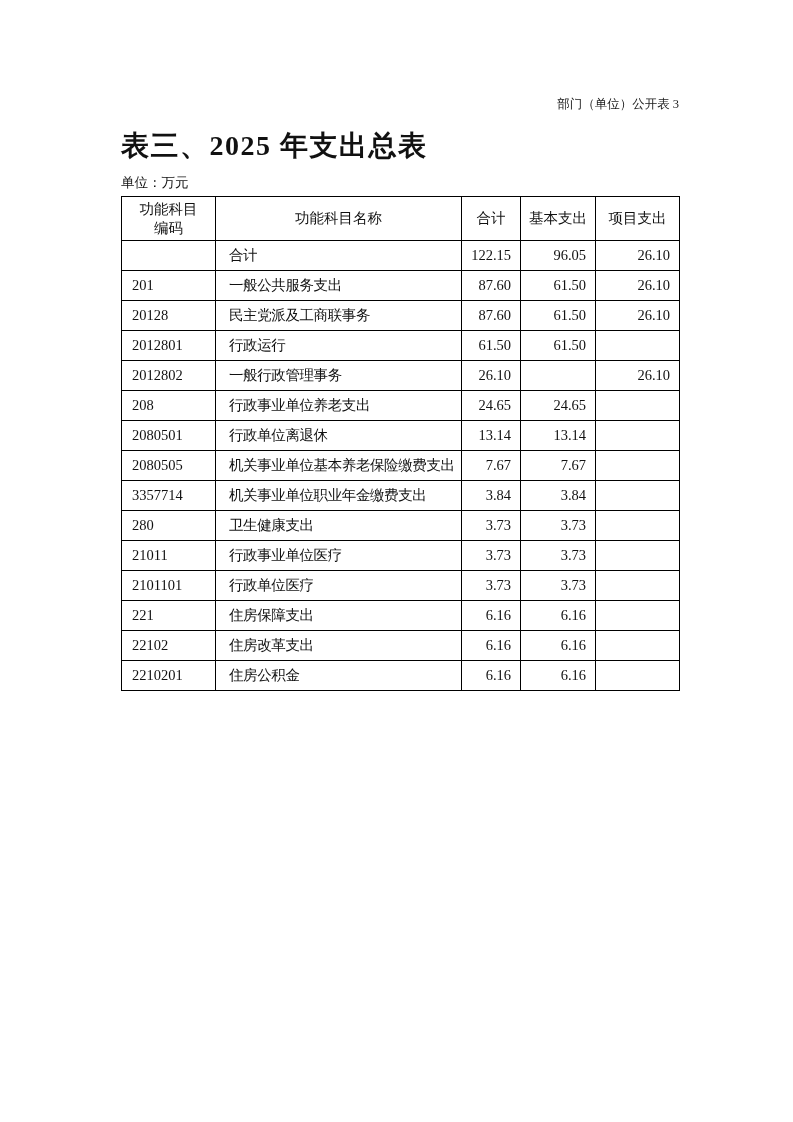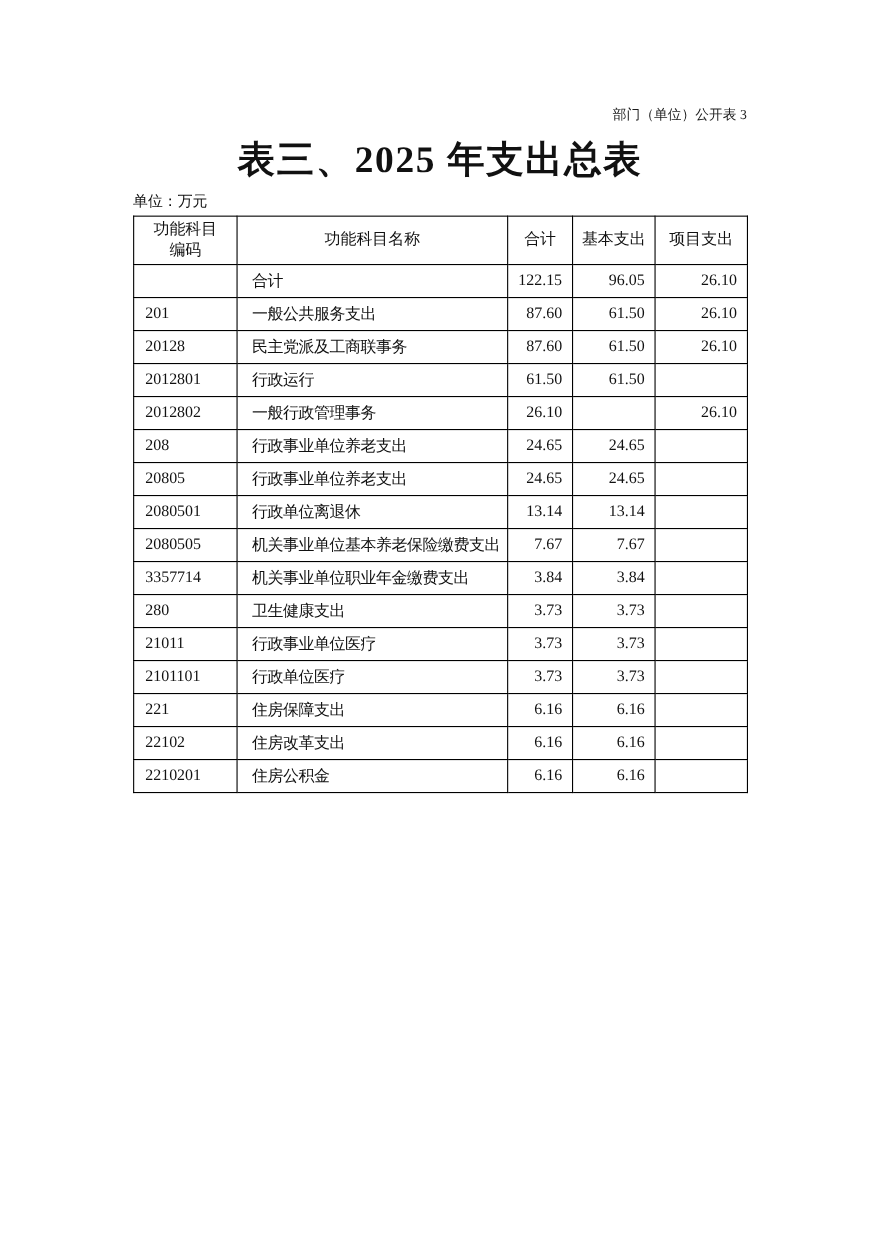--- a/index.html
+++ b/index.html
@@ -14,22 +14,21 @@
     padding: 97px 114px 0 121px;
     overflow: hidden;
   }
   .header-note {
     text-align: right;
     font-size: 12.5px;
     line-height: 15px;
     color: #1a1a1a;
   }
   .doc-title {
-    text-align: center;
-    font-size: 34px;
+    font-size: 28px;
     font-weight: bold;
     letter-spacing: 1.5px;
     margin-top: 16px;
     line-height: 36px;
   }
   .meta-row {
     display: flex;
     justify-content: space-between;
     align-items: flex-end;
     margin-top: 10px;
@@ -147,27 +146,20 @@
           <td class="cell-project">26.10</td>
         </tr>
         <tr>
           <td class="cell-code">208</td>
           <td class="cell-name">行政事业单位养老支出</td>
           <td class="cell-total">24.65</td>
           <td class="cell-basic">24.65</td>
           <td class="cell-project"></td>
         </tr>
         <tr>
-          <td class="cell-code">20805</td>
-          <td class="cell-name">行政事业单位养老支出</td>
-          <td class="cell-total">24.65</td>
-          <td class="cell-basic">24.65</td>
-          <td class="cell-project"></td>
-        </tr>
-        <tr>
           <td class="cell-code">2080501</td>
           <td class="cell-name">行政单位离退休</td>
           <td class="cell-total">13.14</td>
           <td class="cell-basic">13.14</td>
           <td class="cell-project"></td>
         </tr>
         <tr>
           <td class="cell-code">2080505</td>
           <td class="cell-name">机关事业单位基本养老保险缴费支出</td>
           <td class="cell-total">7.67</td>

